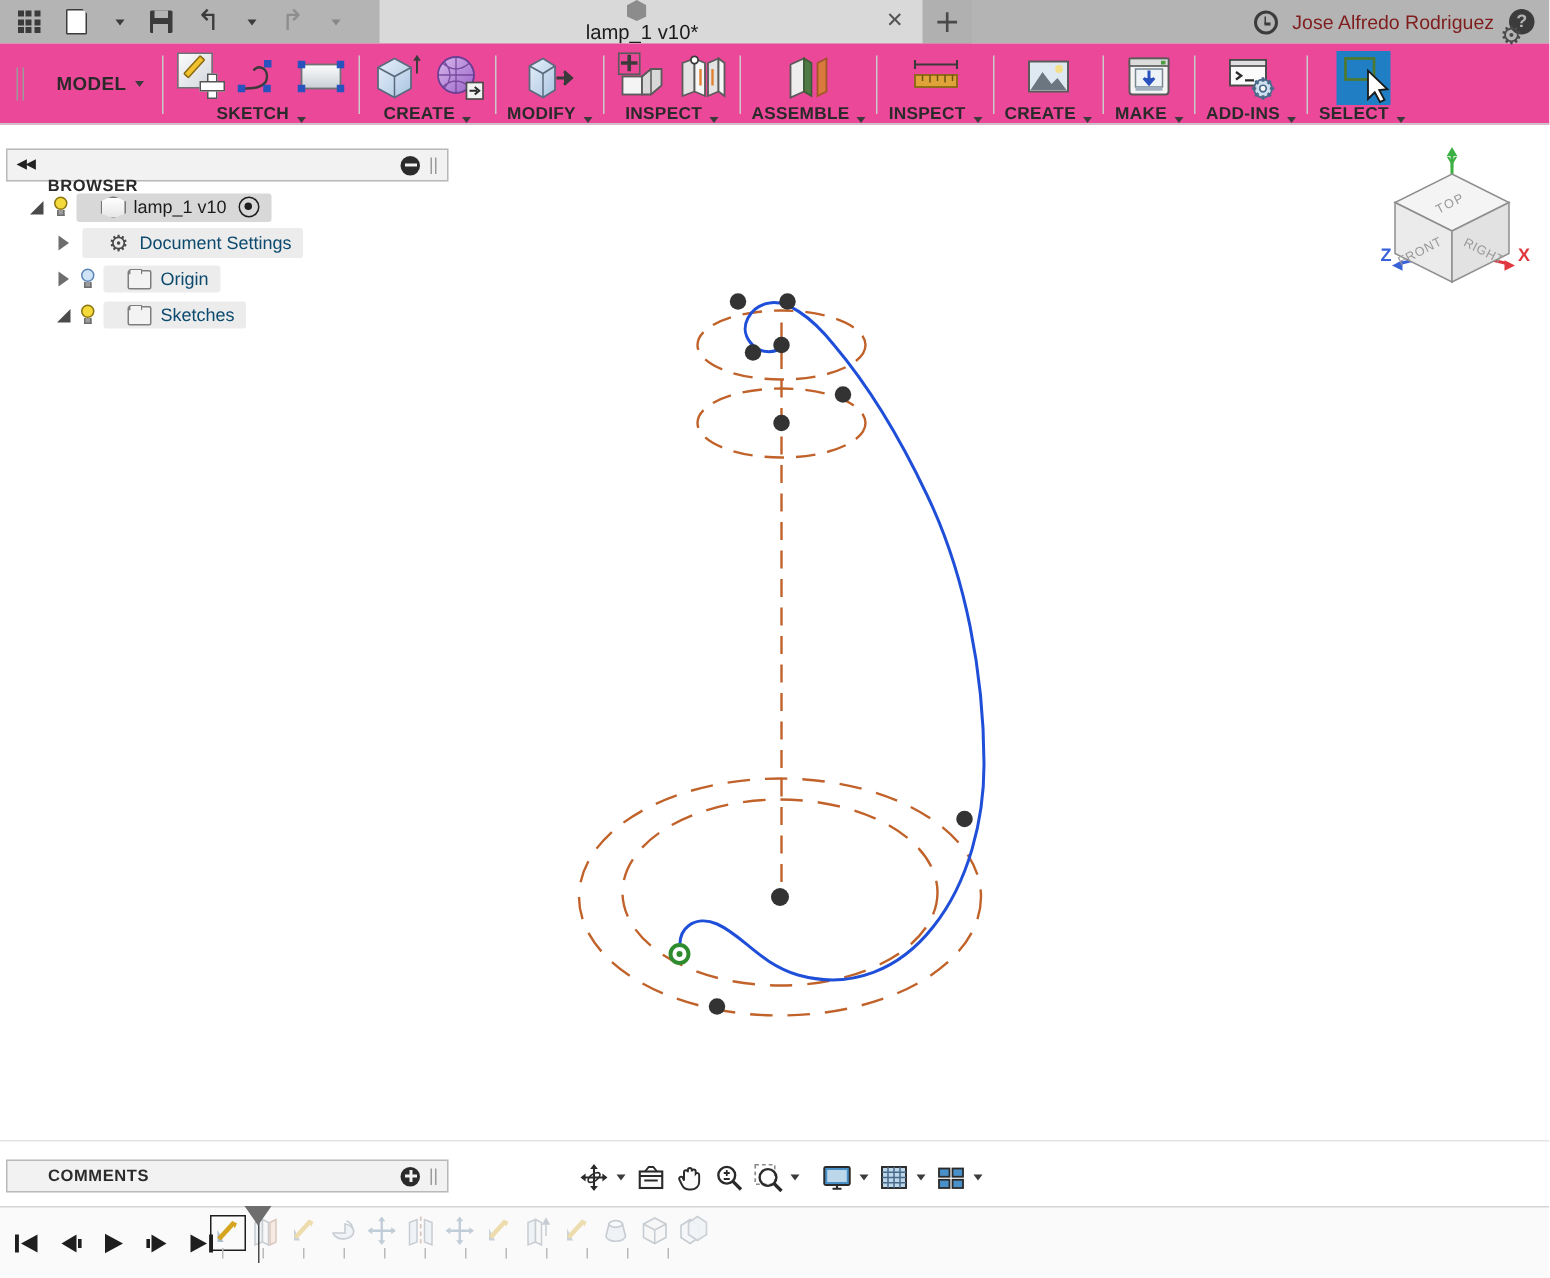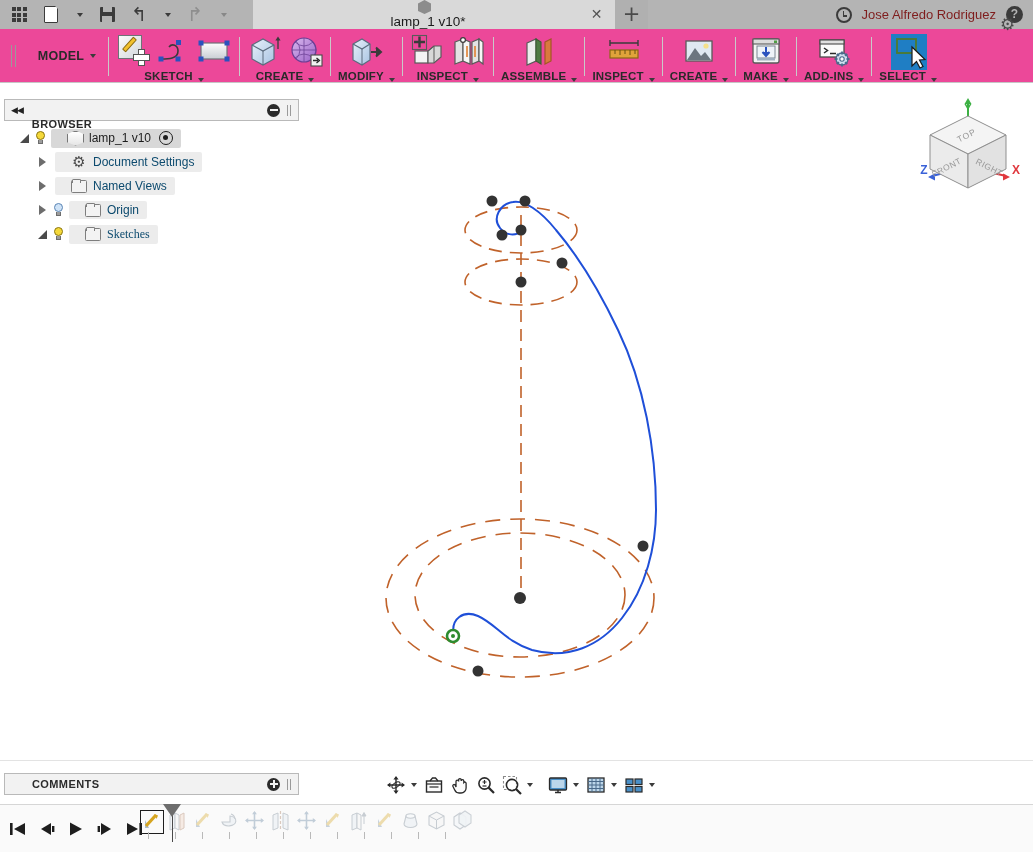--- a/index.html
+++ b/index.html
@@ -618,45 +618,36 @@
     <div class="trow lvl1" style="padding-left:32px;">
       <span class="tri">
           <i class="tri-closed"></i>
         </span>
       <span class="tw" style="margin-left:4px;">
         <span class="gear-ic">⚙</span>
         <span class="tlabel">Document Settings</span>
       </span>
     </div>
 
-    <div class="trow lvl1" style="padding-left:32px;">
-      <span class="tri">
-          <i class="tri-closed"></i>
-        </span>
-      <span class="tw" style="margin-left:4px;">
-        <span class="folder-ic"></span>
-        <span class="tlabel">Named Views</span>
-      </span>
-    </div>
 
     <div class="trow lvl1" style="padding-left:32px;">
       <span class="tri">
           <i class="tri-closed"></i>
         </span>
       <span class="bulb blue">
           <i class="b"></i>
           <i class="s"></i>
         </span>
       <span class="tw">
         <span class="folder-ic"></span>
         <span class="tlabel">Origin</span>
       </span>
     </div>
 
-    <div class="trow lvl1" style="padding-left:32px;font-family:Liberation Serif, serif;">
+    <div class="trow lvl1" style="padding-left:32px;">
       <span class="tri">
           <i class="tri-open"></i>
         </span>
       <span class="bulb">
           <i class="b"></i>
           <i class="s"></i>
         </span>
       <span class="tw">
         <span class="folder-ic"></span>
         <span class="tlabel">Sketches</span>

